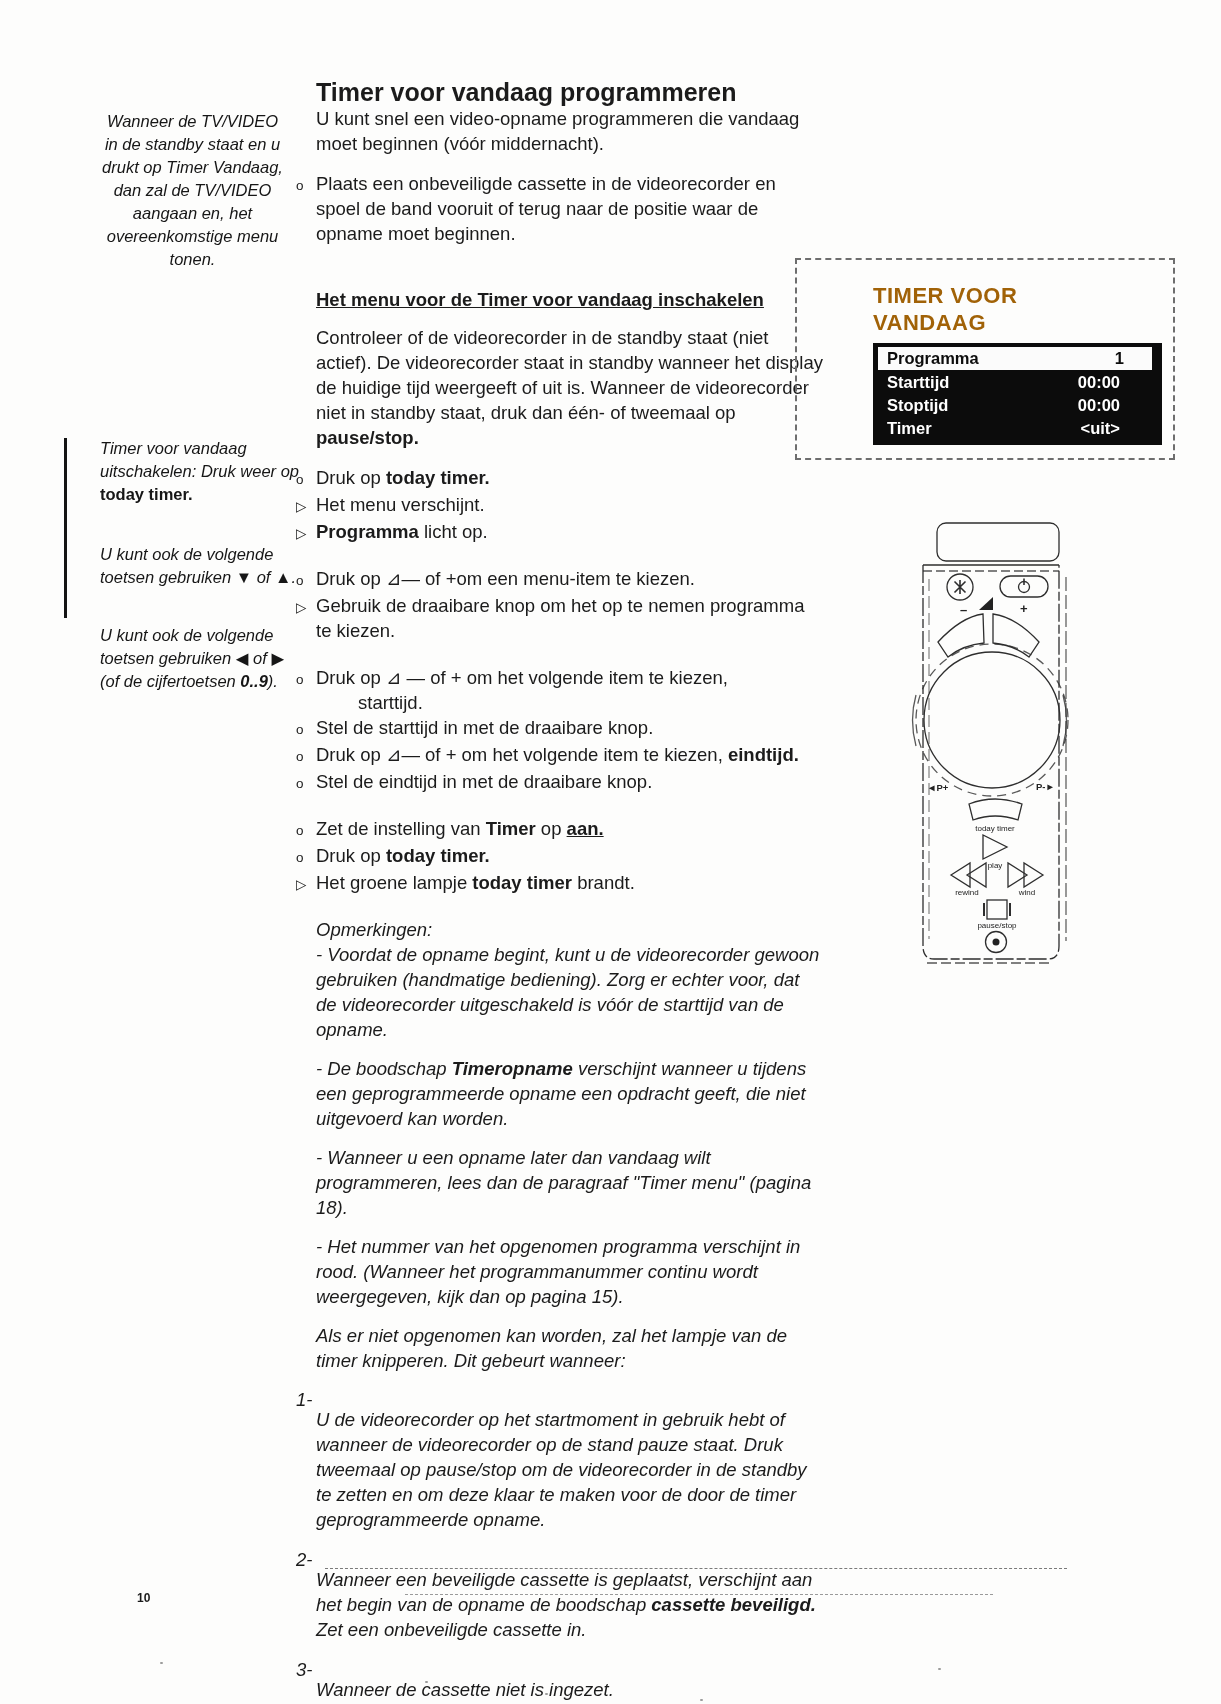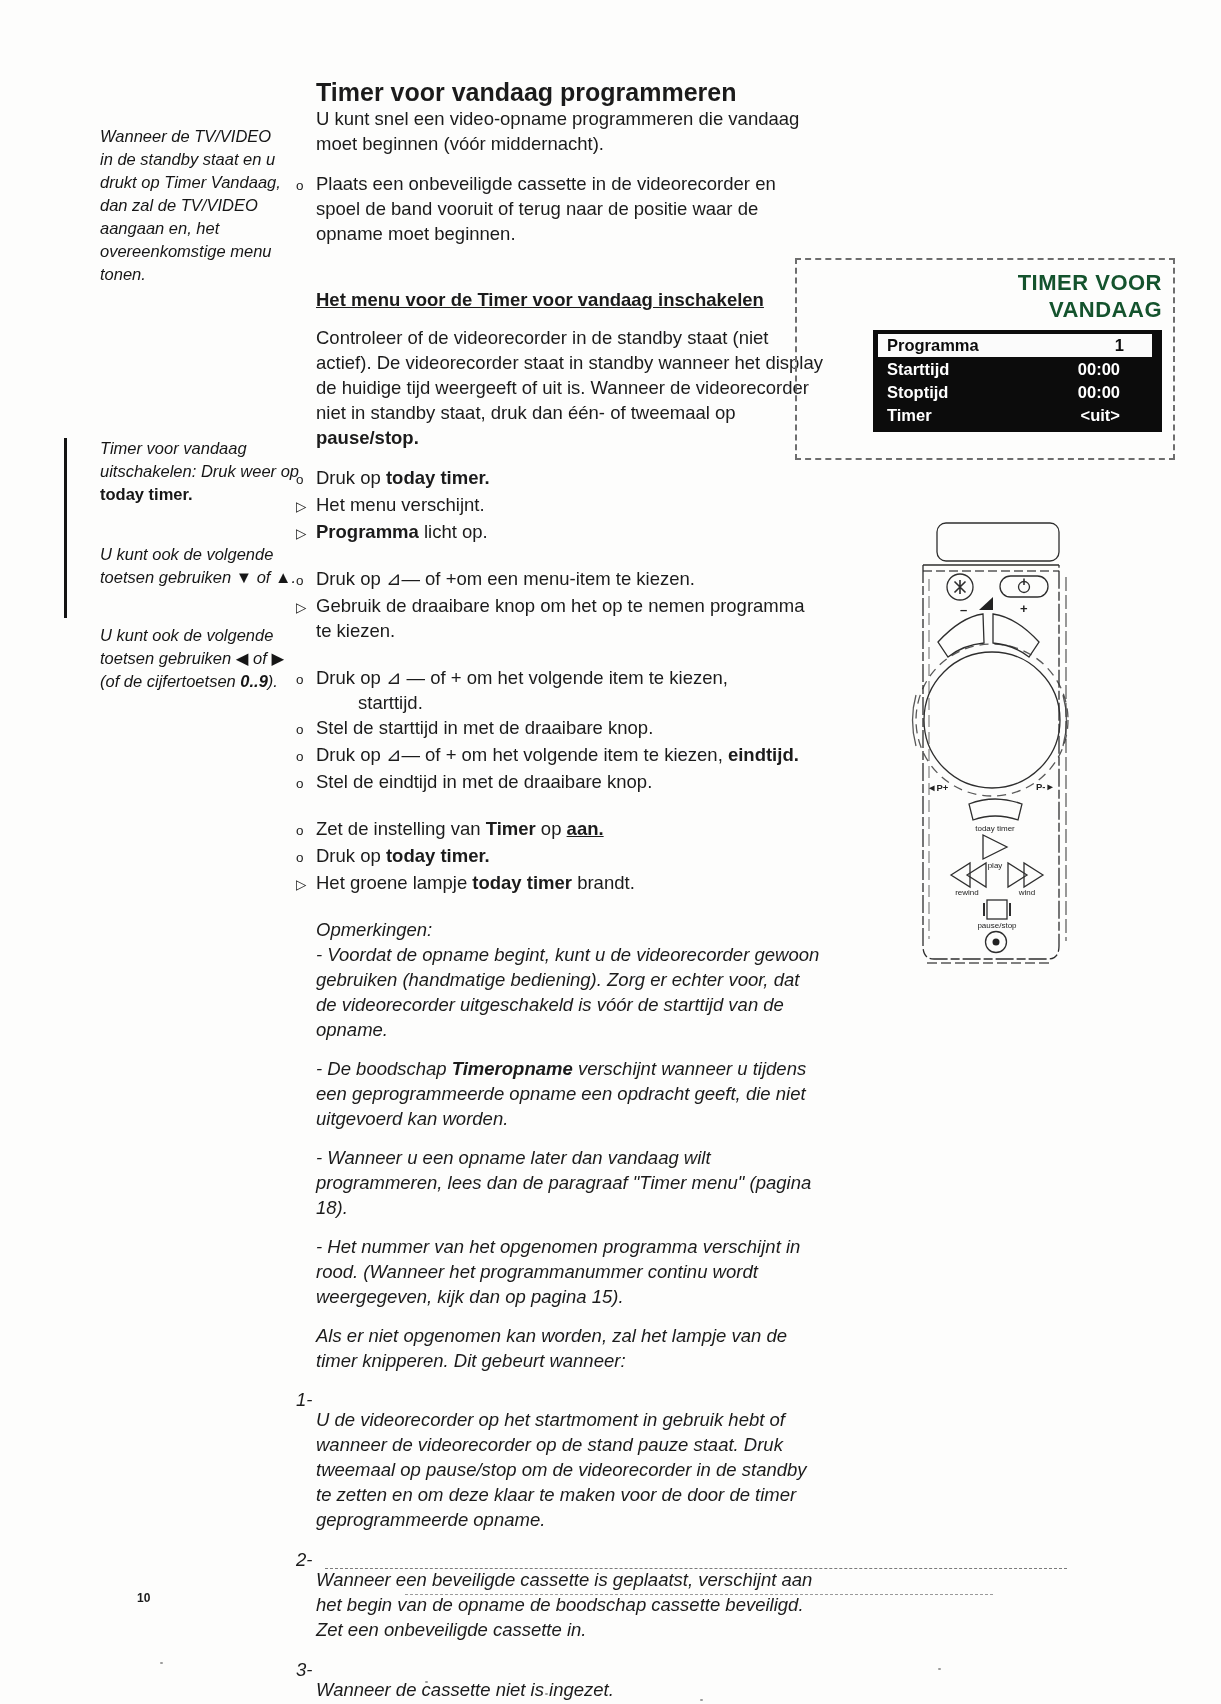--- a/index.html
+++ b/index.html
@@ -3,21 +3,21 @@
 <meta charset="utf-8">
 <style>
   html,body { margin:0; padding:0; background:#e8e8e8; }
   .page {
     position:relative; width:1221px; height:1704px; background:#fdfdfc;
     font-family:"Liberation Sans", sans-serif; color:#1b1b1b; overflow:hidden;
     margin:0 auto;
   }
   
   .sidenote { position:absolute; font-style:italic; font-size:16.5px; line-height:23px; color:#161616; }
-  .sn1 { left:100px; top:125px; width:185px; }
+  .sn1 { left:100px; top:110px; width:185px;text-align:center; }
   .sn2 { left:100px; top:437px; width:200px; }
   .sn3 { left:100px; top:543px; width:205px; }
   .sn4 { left:100px; top:624px; width:205px; }
   .vrule { position:absolute; left:64px; top:438px; width:3px; height:180px; background:#141414; }
   
   .main { position:absolute; left:296px; top:80px; width:528px; font-size:18.5px; line-height:25px; }
   .main h1 { font-size:25px; line-height:25px; margin:0 0 1px 20px; }
   .main h2 { font-size:18.5px; line-height:25px; margin:0 0 13px 20px;text-decoration:underline; }
   .main p  { margin:0 0 15px 20px; }
   .main .gap-lg { margin-bottom:41px; }
@@ -29,22 +29,22 @@
   .notes { font-style:italic; }
   .notes p { margin:0 0 14px 20px; }
   .notes .nlabel { margin-bottom:0; }
   .numitem { display:flex; font-style:italic; margin-bottom:15px; }
   .numitem .num { flex:none; width:20px; }
   .numitem .t { flex:1;margin-top:20px; }
   
   .tvbox { position:absolute; left:795px; top:258px; width:380px; height:202px;
            border:2px dashed #6e6e6e; box-sizing:border-box; }
   .tvinner { margin-left:76px; width:289px; }
-  .tvtitle { text-align:right; font-weight:bold; font-size:22px; line-height:27px;
-             letter-spacing:0.5px; margin-top:9px; color:#14532d; }
+  .tvtitle { text-align:left; font-weight:bold; font-size:22px; line-height:27px;
+             letter-spacing:0.5px; margin-top:22px; color:#a16207; }
   .screen { margin-top:7px; background:#0c0c0c; padding:4px 0 5px 0; }
   .srow { display:flex; justify-content:space-between; height:23px; align-items:center;
           color:#fff; font-weight:bold; font-size:16.5px; padding:0 42px 0 14px; }
   .srow.hl { background:#fbfbfb; color:#0c0c0c; margin:0 10px 1px 5px; padding:0 28px 0 9px; }
   
   .remote { position:absolute; left:903px; top:513px; width:172px; height:458px; }
   .remote svg text { font-family:"Liberation Sans", sans-serif; fill:#232323; }
   
   .bline1 { position:absolute; left:325px; top:1568px; width:742px; border-top:1.5px dashed #7a7a7a; }
   .bline2 { position:absolute; left:405px; top:1594px; width:588px; border-top:1px dashed #9a9a9a; }
@@ -142,21 +142,21 @@
       <p><span>- Het nummer van het opgenomen programma verschijnt in rood.  (Wanneer het programmanummer continu wordt weergegeven, kijk dan op pagina 15).</span></p>
       <p><span>Als er niet opgenomen kan worden, zal het lampje van de timer knipperen. Dit gebeurt wanneer:</span></p>
     </div>
 
     <div class="numitem">
         <span class="num">1-</span>
         <span class="t"><span>U de videorecorder op het startmoment in gebruik hebt of wanneer de videorecorder op de stand pauze staat. Druk tweemaal op pause/stop om de videorecorder in de standby te zetten en om deze klaar te maken voor de door de timer geprogrammeerde opname.</span></span>
       </div>
     <div class="numitem">
         <span class="num">2-</span>
-        <span class="t"><span>Wanneer een beveiligde cassette is geplaatst, verschijnt aan het begin van de opname de boodschap </span><span style="font-weight: normal;">cassette beveiligd.</span><span> Zet een onbeveiligde cassette in.</span></span>
+        <span class="t"><span>Wanneer een beveiligde cassette is geplaatst, verschijnt aan het begin van de opname de boodschap </span><span style="font-weight: bold;">cassette beveiligd.</span><span> Zet een onbeveiligde cassette in.</span></span>
       </div>
     <div class="numitem">
         <span class="num">3-</span>
         <span class="t"><span>Wanneer de cassette niet is ingezet.</span></span>
       </div>
   </div>
 
   <div class="tvbox">
     <div class="tvinner">
       <div class="tvtitle">

